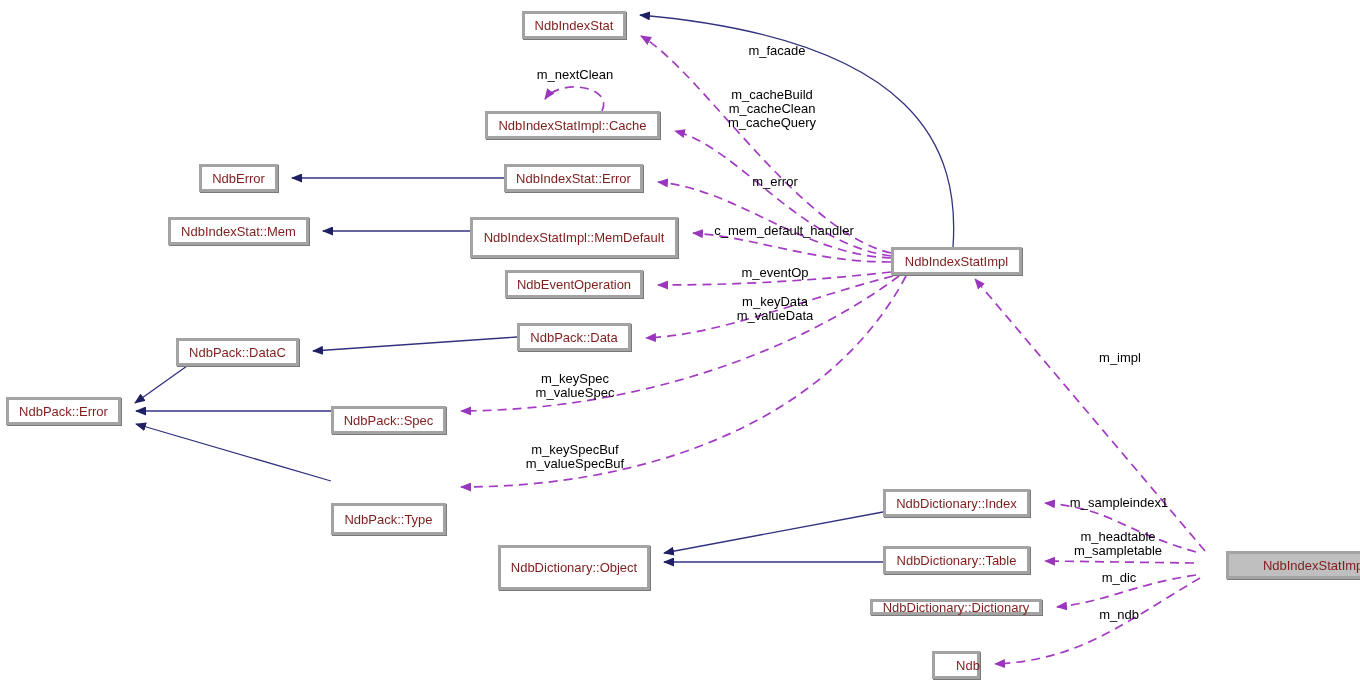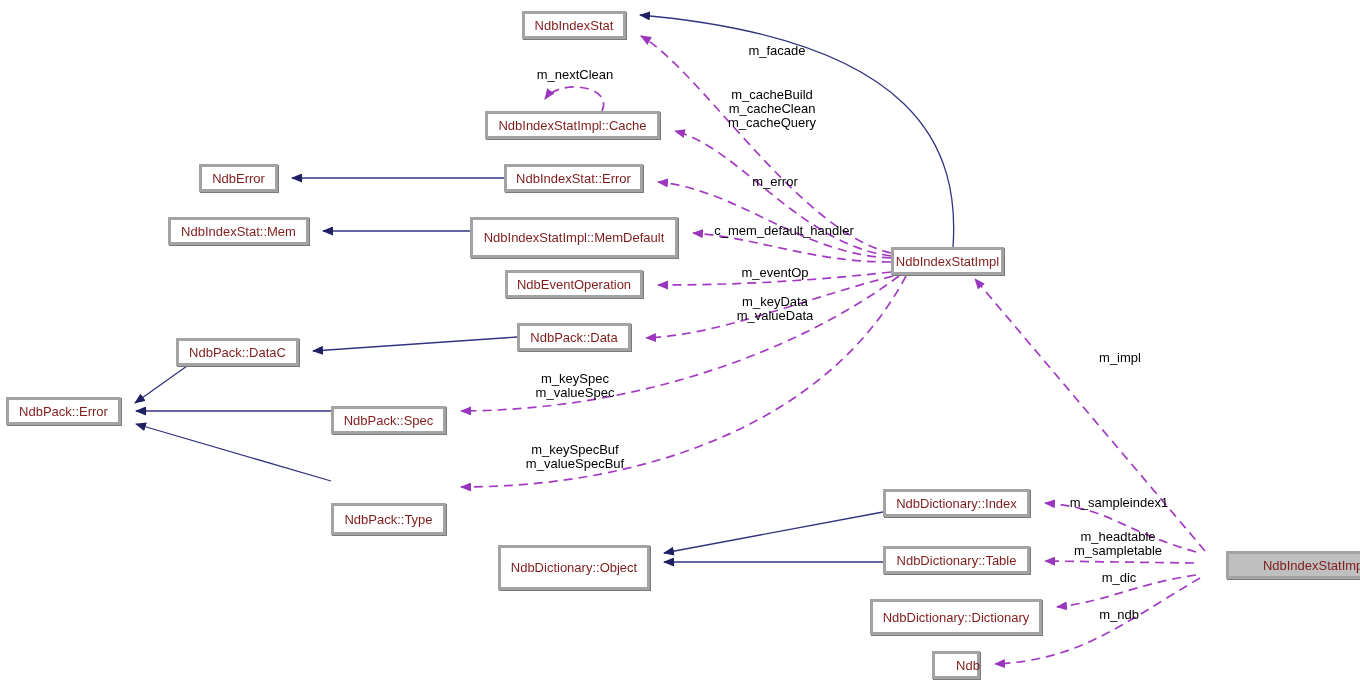--- a/index.html
+++ b/index.html
@@ -154,33 +154,33 @@
       </div>
       <div class="node-box" style="left: 6px; top: 397px; width: 115px; height: 28px;">
         <span>NdbPack::Error</span>
       </div>
       <div class="node-box" style="left: 331px; top: 406px; width: 115px; height: 28px;">
         <span>NdbPack::Spec</span>
       </div>
       <div class="node-box" style="left: 331px; top: 471px; width: 115px; height: 32px; margin-top: 32px;">
         <span>NdbPack::Type</span>
       </div>
-      <div class="node-box" style="left: 891px; top: 247px; width: 113px; height: 28px;">
+      <div class="node-box" style="left: 891px; top: 247px; width: 131px; height: 28px;">
         <span>NdbIndexStatImpl</span>
       </div>
       <div class="node-box" style="left: 498px; top: 545px; width: 152px; height: 45px;">
         <span>NdbDictionary::Object</span>
       </div>
       <div class="node-box" style="left: 883px; top: 489px; width: 147px; height: 28px;">
         <span>NdbDictionary::Index</span>
       </div>
       <div class="node-box" style="left: 883px; top: 546px; width: 147px; height: 28px;">
         <span>NdbDictionary::Table</span>
       </div>
-      <div class="node-box" style="left: 870px; top: 599px; width: 172px; height: 36px;">
+      <div class="node-box" style="left: 870px; top: 599px; width: 172px; height: 16px;">
         <span>NdbDictionary::Dictionary</span>
       </div>
       <div class="node-box" style="left: 932px; top: 651px; width: 48px; height: 28px; padding-left: 24px;">
         <span>Ndb</span>
       </div>
       <div class="node-box highlight" style="left: 1226px; top: 551px; width: 162px; height: 28px; padding-left: 44px;">
         <span>NdbIndexStatImpl::Sys</span>
       </div>
     </div>
 

